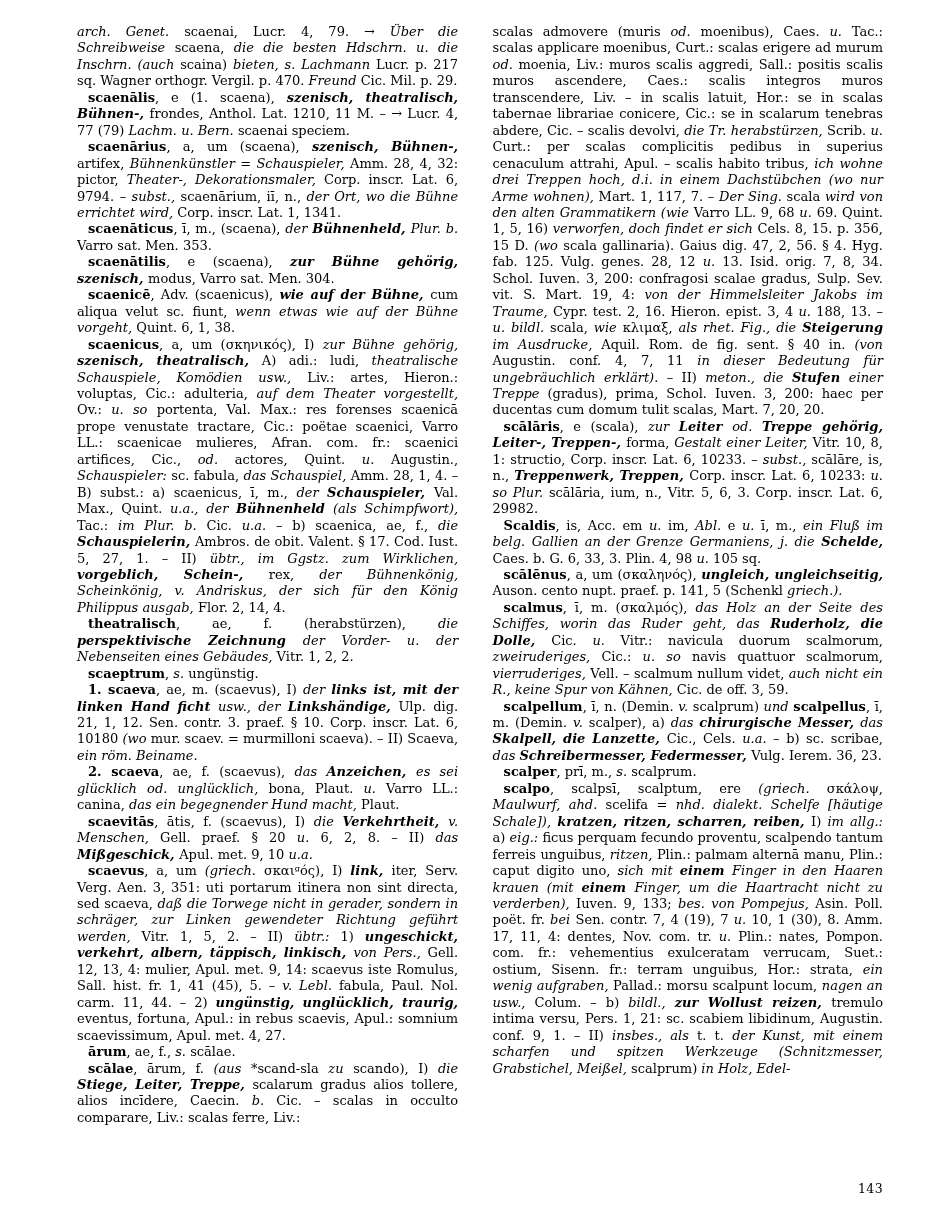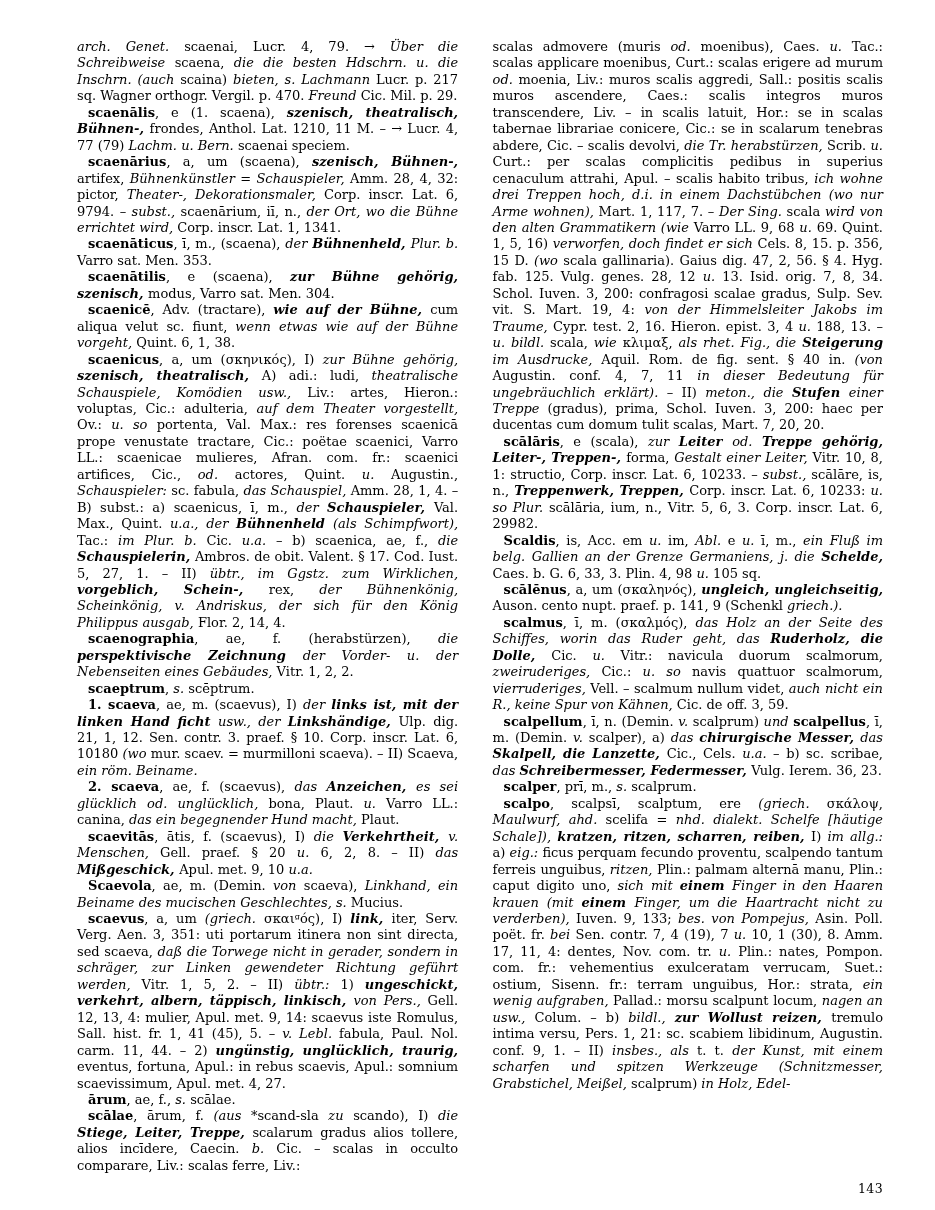--- a/index.html
+++ b/index.html
@@ -48,21 +48,20 @@
     line-height: 16.45px;
     text-align: justify;
     text-justify: inter-word;
     margin: 0;
     text-indent: 11px;
     hyphens: manual;
     word-spacing: 0px;
   }
   .entry.cont {
     text-indent: 0;
-    margin-top: 15px;
   }
   
   .hw {
     font-weight: bold;
   }
   
   .gl {
     font-weight: bold;
     font-style: italic;
   }
@@ -87,38 +86,37 @@
 <body>
 
 <div id="page">
   <div class="columns">
     <div class="col col-left" id="col-left">
         <p class="entry cont first-partial"><span class="it">arch. Genet.</span><span> scaenai, Lucr. 4, 79. </span><span>→ </span><span class="it">Über die Schreibweise </span><span>scaena, </span><span class="it">die die besten Hdschrn. u. die Inschrn. (auch </span><span>scaina) </span><span class="it">bieten, s. Lachmann </span><span>Lucr. p. 217 sq. Wagner orthogr. Vergil. p. 470. </span><span class="it">Freund </span><span>Cic. Mil. p. 29.</span></p>
         <p class="entry"><span class="hw">scaenālis</span><span>, e (1. scaena), </span><span class="gl">szenisch, theatralisch, Bühnen-, </span><span>frondes, Anthol. Lat. 1210, 11 M. – → Lucr. 4, 77 (79) </span><span class="it">Lachm. u. Bern. </span><span>scaenai speciem.</span></p>
         <p class="entry"><span class="hw">scaenārius</span><span>, a, um (scaena), </span><span class="gl">szenisch, Bühnen-, </span><span>artifex, </span><span class="it">Bühnenkünstler = Schauspieler, </span><span>Amm. 28, 4, 32: pictor, </span><span class="it">Theater-, Dekorationsmaler, </span><span>Corp. inscr. Lat. 6, 9794. – </span><span class="it">subst., </span><span>scaenārium, iī, n., </span><span class="it">der Ort, wo die Bühne errichtet wird, </span><span>Corp. inscr. Lat. 1, 1341.</span></p>
         <p class="entry"><span class="hw">scaenāticus</span><span>, ī, m., (scaena), </span><span class="it">der </span><span class="gl">Bühnenheld, </span><span class="it">Plur. b. </span><span>Varro sat. Men. 353.</span></p>
         <p class="entry"><span class="hw">scaenātilis</span><span>, e (scaena), </span><span class="gl">zur Bühne gehörig, szenisch, </span><span>modus, Varro sat. Men. 304.</span></p>
-        <p class="entry"><span class="hw">scaenicē</span><span>, Adv. (tractare), </span><span class="gl">wie auf der Bühne, </span><span>cum aliqua velut sc. fiunt, </span><span class="it">wenn etwas wie auf der Bühne vorgeht, </span><span>Quint. 6, 1, 38.</span></p>
+        <p class="entry"><span class="hw">scaenicē</span><span>, Adv. (scaenicus), </span><span class="gl">wie auf der Bühne, </span><span>cum aliqua velut sc. fiunt, </span><span class="it">wenn etwas wie auf der Bühne vorgeht, </span><span>Quint. 6, 1, 38.</span></p>
         <p class="entry"><span class="hw">scaenicus</span><span>, a, um (σκηνικός), I) </span><span class="it">zur Bühne gehörig, </span><span class="gl">szenisch, theatralisch, </span><span>A) adi.: ludi, </span><span class="it">theatralische Schauspiele, Komödien usw., </span><span>Liv.: artes, Hieron.: voluptas, Cic.: adulteria, </span><span class="it">auf dem Theater vorgestellt, </span><span>Ov.: </span><span class="it">u. so </span><span>portenta, Val. Max.: res forenses scaenicā prope venustate tractare, Cic.: poëtae scaenici, Varro LL.: scaenicae mulieres, Afran. com. fr.: scaenici artifices, Cic., </span><span class="it">od. </span><span>actores, Quint. </span><span class="it">u. </span><span>Augustin., </span><span class="it">Schauspieler: </span><span>sc. fabula, </span><span class="it">das Schauspiel, </span><span>Amm. 28, 1, 4. – B) subst.: a) scaenicus, ī, m., </span><span class="it">der </span><span class="gl">Schauspieler, </span><span>Val. Max., Quint. </span><span class="it">u.a., der </span><span class="gl">Bühnenheld </span><span class="it">(als Schimpfwort), </span><span>Tac.: </span><span class="it">im Plur. b. </span><span>Cic. </span><span class="it">u.a. </span><span>– b) scaenica, ae, f., </span><span class="it">die </span><span class="gl">Schauspielerin, </span><span>Ambros. de obit. Valent. § 17. Cod. Iust. 5, 27, 1. – II) </span><span class="it">übtr., im Ggstz. zum Wirklichen, </span><span class="gl">vorgeblich, Schein-, </span><span>rex, </span><span class="it">der Bühnenkönig, Scheinkönig, v. Andriskus, der sich für den König Philippus ausgab, </span><span>Flor. 2, 14, 4.</span></p>
-        <p class="entry"><span class="hw">scaenographia</span><span>, ae, f. (herabstürzen), </span><span class="it">die </span><span class="gl">perspektivische Zeichnung </span><span class="it">der Vorder- u. der Nebenseiten eines Gebäudes, </span><span>Vitr. 1, 2, 2.</span></p>
-        <p class="entry"><span class="hw">scaeptrum</span><span>, </span><span class="it">s. </span><span>scēptrum.</span></p>
+        <p class="entry"><span class="hw">theatralisch</span><span>, ae, f. (herabstürzen), </span><span class="it">die </span><span class="gl">perspektivische Zeichnung </span><span class="it">der Vorder- u. der Nebenseiten eines Gebäudes, </span><span>Vitr. 1, 2, 2.</span></p>
+        <p class="entry"><span class="hw">scaeptrum</span><span>, </span><span class="it">s. </span><span>ungünstig.</span></p>
         <p class="entry"><span class="hw">1. scaeva</span><span>, ae, m. (scaevus), I) </span><span class="it">der </span><span class="gl">links ist, mit der linken Hand ficht </span><span class="it">usw., der </span><span class="gl">Linkshändige, </span><span>Ulp. dig. 21, 1, 12. Sen. contr. 3. praef. § 10. Corp. inscr. Lat. 6, 10180 </span><span class="it">(wo </span><span>mur. scaev. = murmilloni scaeva). – II) Scaeva, </span><span class="it">ein röm. Beiname.</span></p>
         <p class="entry"><span class="hw">2. scaeva</span><span>, ae, f. (scaevus), </span><span class="it">das </span><span class="gl">Anzeichen, </span><span class="it">es sei glücklich od. unglücklich, </span><span>bona, Plaut. </span><span class="it">u. </span><span>Varro LL.: canina, </span><span class="it">das ein begegnender Hund macht, </span><span>Plaut.</span></p>
         <p class="entry"><span class="hw">scaevitās</span><span>, ātis, f. (scaevus), I) </span><span class="it">die </span><span class="gl">Verkehrtheit, </span><span class="it">v. Menschen, </span><span>Gell. praef. § 20 </span><span class="it">u. </span><span>6, 2, 8. – II) </span><span class="it">das </span><span class="gl">Mißgeschick, </span><span>Apul. met. 9, 10 </span><span class="it">u.a.</span></p>
-        <p class="entry"><span class="hw">Scaevola</span><span>, ae, m. (Demin. </span><span class="it">von </span><span>scaeva), </span><span class="it">Linkhand, ein Beiname des mucischen Geschlechtes, s. </span><span>Mucius.</span></p>
         <p class="entry"><span class="hw">scaevus</span><span>, a, um </span><span class="it">(griech. </span><span>σκαιᶢός), I) </span><span class="gl">link, </span><span>iter, Serv. Verg. Aen. 3, 351: uti portarum itinera non sint directa, sed scaeva, </span><span class="it">daß die Torwege nicht in gerader, sondern in schräger, zur Linken gewendeter Richtung geführt werden, </span><span>Vitr. 1, 5, 2. – II) </span><span class="it">übtr.: </span><span>1) </span><span class="gl">ungeschickt, verkehrt, albern, täppisch, linkisch, </span><span class="it">von Pers., </span><span>Gell. 12, 13, 4: mulier, Apul. met. 9, 14: scaevus iste Romulus, Sall. hist. fr. 1, 41 (45), 5. – </span><span class="it">v. Lebl. </span><span>fabula, Paul. Nol. carm. 11, 44. – 2) </span><span class="gl">ungünstig, unglücklich, traurig, </span><span>eventus, fortuna, Apul.: in rebus scaevis, Apul.: somnium scaevissimum, Apul. met. 4, 27.</span></p>
         <p class="entry"><span class="hw">ārum</span><span>, ae, f., </span><span class="it">s. </span><span>scālae.</span></p>
         <p class="entry"><span class="hw">scālae</span><span>, ārum, f. </span><span class="it">(aus </span><span>*scand-sla </span><span class="it">zu </span><span>scando), I) </span><span class="it">die </span><span class="gl">Stiege, Leiter, Treppe, </span><span>scalarum gradus alios tollere, alios incīdere, Caecin. </span><span class="it">b. </span><span>Cic. – scalas in occulto comparare, Liv.: scalas ferre, Liv.:</span></p>
       </div>
     <div class="col-gap"></div>
     <div class="col col-right" id="col-right">
         <p class="entry cont first-partial"><span>scalas admovere (muris </span><span class="it">od. </span><span>moenibus), Caes. </span><span class="it">u. </span><span>Tac.: scalas applicare moenibus, Curt.: scalas erigere ad murum </span><span class="it">od. </span><span>moenia, Liv.: muros scalis aggredi, Sall.: positis scalis muros ascendere, Caes.: scalis integros muros transcendere, Liv. – in scalis latuit, Hor.: se in scalas tabernae librariae conicere, Cic.: se in scalarum tenebras abdere, Cic. – scalis devolvi, </span><span class="it">die Tr. herabstürzen, </span><span>Scrib. </span><span class="it">u. </span><span>Curt.: per scalas complicitis pedibus in superius cenaculum attrahi, Apul. – scalis habito tribus, </span><span class="it">ich wohne drei Treppen hoch, d.i. in einem Dachstübchen (wo nur Arme wohnen), </span><span>Mart. 1, 117, 7. – </span><span class="it">Der Sing. </span><span>scala </span><span class="it">wird von den alten Grammatikern (wie </span><span>Varro LL. 9, 68 </span><span class="it">u. </span><span>69. Quint. 1, 5, 16) </span><span class="it">verworfen, doch findet er sich </span><span>Cels. 8, 15. p. 356, 15 D. </span><span class="it">(wo </span><span>scala gallinaria). Gaius dig. 47, 2, 56. § 4. Hyg. fab. 125. Vulg. genes. 28, 12 </span><span class="it">u. </span><span>13. Isid. orig. 7, 8, 34. Schol. Iuven. 3, 200: confragosi scalae gradus, Sulp. Sev. vit. S. Mart. 19, 4: </span><span class="it">von der Himmelsleiter Jakobs im Traume, </span><span>Cypr. test. 2, 16. Hieron. epist. 3, 4 </span><span class="it">u. </span><span>188, 13. – </span><span class="it">u. bildl. </span><span>scala, </span><span class="it">wie </span><span>κλιμαξ, </span><span class="it">als rhet. Fig., die </span><span class="gl">Steigerung </span><span class="it">im Ausdrucke, </span><span>Aquil. Rom. de fig. sent. § 40 in. </span><span class="it">(von </span><span>Augustin. conf. 4, 7, 11 </span><span class="it">in dieser Bedeutung für ungebräuchlich erklärt). </span><span>– II) </span><span class="it">meton., die </span><span class="gl">Stufen </span><span class="it">einer Treppe </span><span>(gradus), prima, Schol. Iuven. 3, 200: haec per ducentas cum domum tulit scalas, Mart. 7, 20, 20.</span></p>
         <p class="entry"><span class="hw">scālāris</span><span>, e (scala), </span><span class="it">zur </span><span class="gl">Leiter </span><span class="it">od. </span><span class="gl">Treppe gehörig, Leiter-, Treppen-, </span><span>forma, </span><span class="it">Gestalt einer Leiter, </span><span>Vitr. 10, 8, 1: structio, Corp. inscr. Lat. 6, 10233. – </span><span class="it">subst., </span><span>scālāre, is, n., </span><span class="gl">Treppenwerk, Treppen, </span><span>Corp. inscr. Lat. 6, 10233: </span><span class="it">u. so Plur. </span><span>scālāria, ium, n., Vitr. 5, 6, 3. Corp. inscr. Lat. 6, 29982.</span></p>
         <p class="entry"><span class="hw">Scaldis</span><span>, is, Acc. em </span><span class="it">u. </span><span>im, </span><span class="it">Abl. </span><span>e </span><span class="it">u. </span><span>ī, m., </span><span class="it">ein Fluß im belg. Gallien an der Grenze Germaniens, j. die </span><span class="gl">Schelde, </span><span>Caes. b. G. 6, 33, 3. Plin. 4, 98 </span><span class="it">u. </span><span>105 sq.</span></p>
-        <p class="entry"><span class="hw">scālēnus</span><span>, a, um (σκαληνός), </span><span class="gl">ungleich, ungleichseitig, </span><span>Auson. cento nupt. praef. p. 141, 9 (Schenkl </span><span class="it">griech.).</span></p>
+        <p class="entry"><span class="hw">scālēnus</span><span>, a, um (σκαληνός), </span><span class="gl">ungleich, ungleichseitig, </span><span>Auson. cento nupt. praef. p. 141, 5 (Schenkl </span><span class="it">griech.).</span></p>
         <p class="entry"><span class="hw">scalmus</span><span>, ī, m. (σκαλμός), </span><span class="it">das Holz an der Seite des Schiffes, worin das Ruder geht, das </span><span class="gl">Ruderholz, die Dolle, </span><span>Cic. </span><span class="it">u. </span><span>Vitr.: navicula duorum scalmorum, </span><span class="it">zweiruderiges, </span><span>Cic.: </span><span class="it">u. so </span><span>navis quattuor scalmorum, </span><span class="it">vierruderiges, </span><span>Vell. – scalmum nullum videt, </span><span class="it">auch nicht ein R., keine Spur von Kähnen, </span><span>Cic. de off. 3, 59.</span></p>
         <p class="entry"><span class="hw">scalpellum</span><span>, ī, n. (Demin. </span><span class="it">v. </span><span>scalprum) </span><span class="it">und </span><span class="hw">scalpellus</span><span>, ī, m. (Demin. </span><span class="it">v. </span><span>scalper), a) </span><span class="it">das </span><span class="gl">chirurgische Messer, </span><span class="it">das </span><span class="gl">Skalpell, die Lanzette, </span><span>Cic., Cels. </span><span class="it">u.a. </span><span>– b) sc. scribae, </span><span class="it">das </span><span class="gl">Schreibermesser, Federmesser, </span><span>Vulg. Ierem. 36, 23.</span></p>
         <p class="entry"><span class="hw">scalper</span><span>, prī, m., </span><span class="it">s. </span><span>scalprum.</span></p>
         <p class="entry"><span class="hw">scalpo</span><span>, scalpsī, scalptum, ere </span><span class="it">(griech. </span><span>σκάλοψ, </span><span class="it">Maulwurf, ahd. </span><span>scelifa = </span><span class="it">nhd. dialekt. Schelfe [häutige Schale]), </span><span class="gl">kratzen, ritzen, scharren, reiben, </span><span>I) </span><span class="it">im allg.: </span><span>a) </span><span class="it">eig.: </span><span>ficus perquam fecundo proventu, scalpendo tantum ferreis unguibus, </span><span class="it">ritzen, </span><span>Plin.: palmam alternā manu, Plin.: caput digito uno, </span><span class="it">sich mit </span><span class="gl">einem </span><span class="it">Finger in den Haaren krauen (mit </span><span class="gl">einem </span><span class="it">Finger, um die Haartracht nicht zu verderben), </span><span>Iuven. 9, 133; </span><span class="it">bes. von Pompejus, </span><span>Asin. Poll. poët. fr. </span><span class="it">bei </span><span>Sen. contr. 7, 4 (19), 7 </span><span class="it">u. </span><span>10, 1 (30), 8. Amm. 17, 11, 4: dentes, Nov. com. tr. </span><span class="it">u. </span><span>Plin.: nates, Pompon. com. fr.: vehementius exulceratam verrucam, Suet.: ostium, Sisenn. fr.: terram unguibus, Hor.: strata, </span><span class="it">ein wenig aufgraben, </span><span>Pallad.: morsu scalpunt locum, </span><span class="it">nagen an usw., </span><span>Colum. – b) </span><span class="it">bildl., </span><span class="gl">zur Wollust reizen, </span><span>tremulo intima versu, Pers. 1, 21: sc. scabiem libidinum, Augustin. conf. 9, 1. – II) </span><span class="it">insbes., als </span><span>t. t. </span><span class="it">der Kunst, mit einem scharfen und spitzen Werkzeuge (Schnitzmesser, Grabstichel, Meißel, </span><span>scalprum) </span><span class="it">in Holz, Edel-</span></p>
       </div>
   </div>
   <div class="pageno">143</div>
 </div>
 
 </body></html>

